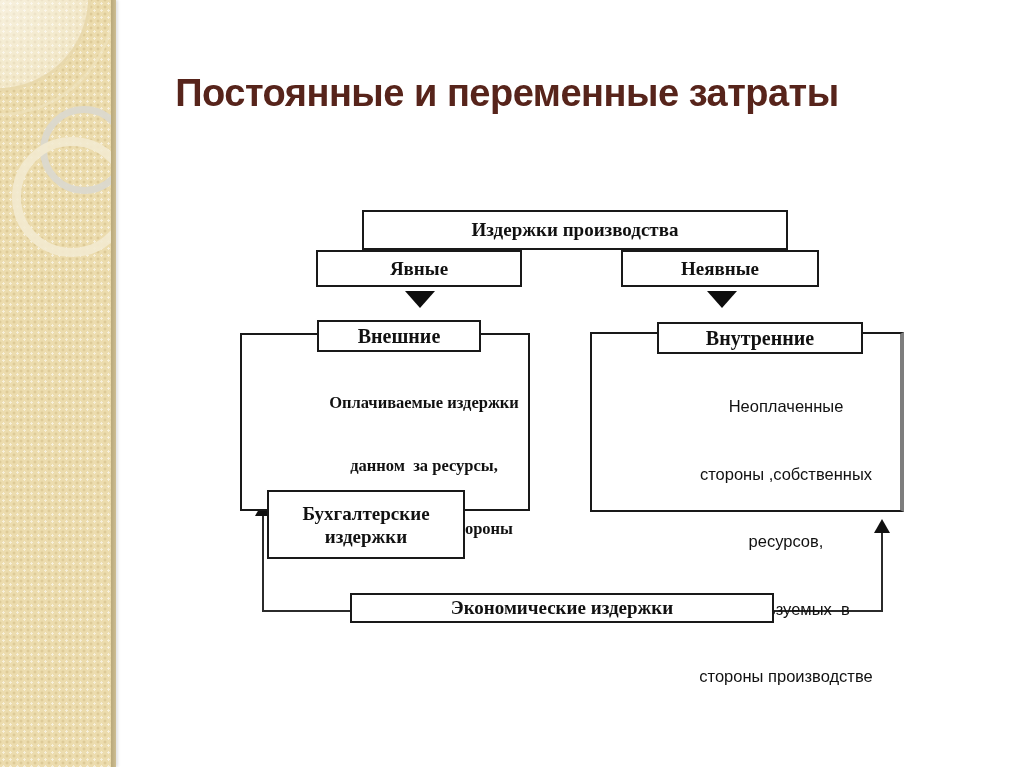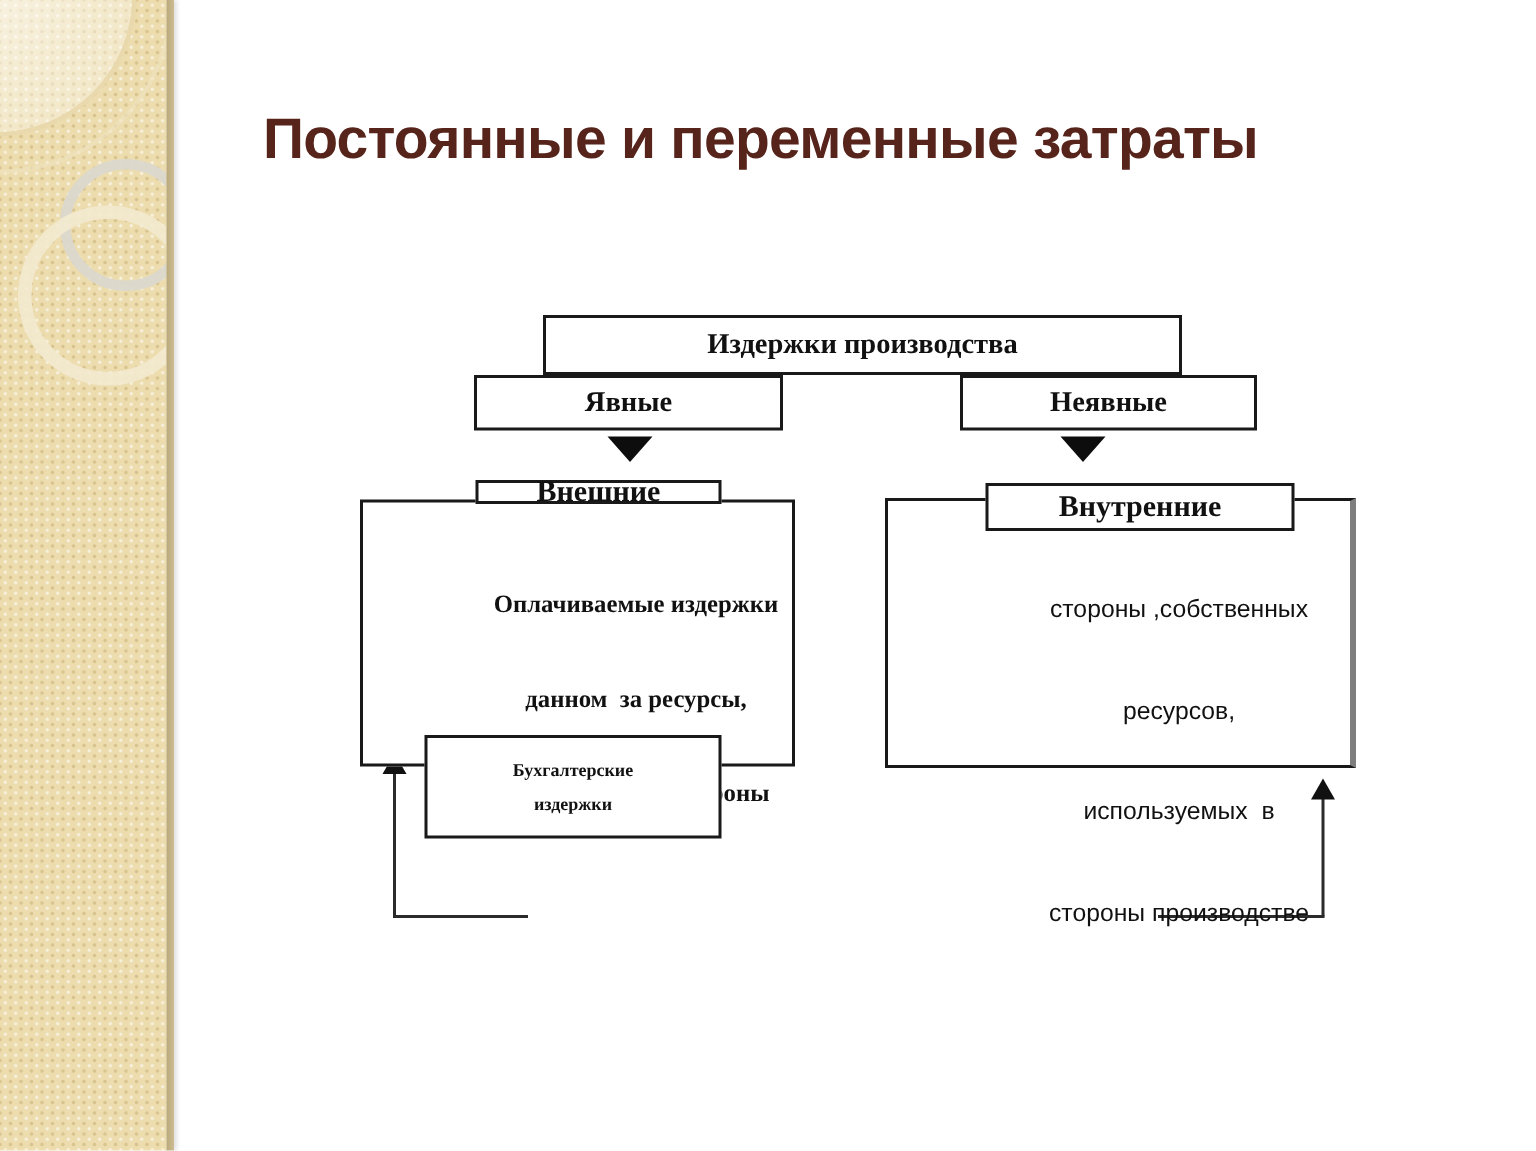--- a/index.html
+++ b/index.html
@@ -56,28 +56,28 @@
   
   .diagram{position:absolute;left:0;top:0;width:1024px;height:767px;}
   .dbox{
     position:absolute;background:#ffffff;border:2px solid #191919;
     box-sizing:border-box;display:flex;align-items:center;justify-content:center;
     text-align:center;color:#111;
   }
   .serif-b{font-family:"Liberation Serif",serif;font-weight:700;}
   .box-root{left:362px;top:210px;width:426px;height:40px;font-size:19px;z-index:1;text-align:right;}
   .box-explicit{left:316px;top:250px;width:206px;height:37px;font-size:19px;z-index:2;}
-  .box-implicit{left:640px;top:250px;width:198px;height:37px;font-size:19px;z-index:2;}
-  .box-ext-title{left:317px;top:320px;width:164px;height:16px;font-size:20px;z-index:3;}
+  .box-implicit{left:621px;top:250px;width:198px;height:37px;font-size:19px;z-index:2;}
+  .box-ext-title{left:317px;top:320px;width:164px;height:32px;font-size:20px;z-index:3;}
   .box-int-title{left:645px;top:322px;width:206px;height:32px;font-size:20px;z-index:3;margin-left:12px;}
   .box-big-left{left:240px;top:333px;width:290px;height:178px;z-index:1;}
   .box-big-right{left:590px;top:332px;width:314px;height:180px;z-index:1;
                  border-right:4px solid #7e7e7e;}
-  .box-accounting{left:283px;top:490px;width:198px;height:69px;z-index:2;
-                  font-size:12px;line-height:23px;flex-direction:column;}
+  .box-accounting{left:267px;top:490px;width:198px;height:69px;z-index:2;
+                  font-size:19px;line-height:23px;flex-direction:column;}
   .box-economic{left:350px;top:593px;width:424px;height:30px;font-size:19px;z-index:2;}
   .body-text{
     position:absolute;text-align:center;color:#111;white-space:pre-wrap;z-index:2;padding-left:39px;
   }
   .ext-body{
     left:243px;top:350px;width:284px;
     font-family:"Liberation Serif",serif;font-weight:700;
     font-size:16.5px;line-height:21px;
   }
   .int-body{
@@ -136,31 +136,33 @@
     <div class="dbox serif-b box-ext-title">Внешние</div>
     <div class="body-text ext-body">
       <div>Оплачиваемые издержки</div>
       <div>данном  за ресурсы,</div>
       <div>полученные со стороны</div>
     </div>
 
     <div class="dbox box-big-right"></div>
     <div class="dbox serif-b box-int-title">Внутренние</div>
     <div class="body-text int-body">
+      <div>Неоплаченные</div>
       <div>стороны ,собственных</div>
       <div>ресурсов,</div>
       <div>используемых  в</div>
       <div>стороны производстве</div>
     </div>
 
     <div class="dbox serif-b box-accounting">
       <div>Бухгалтерские</div>
       <div>издержки</div>
     </div>
 
+    <div class="dbox serif-b box-economic">Экономические издержки</div>
 
     <div class="line l-vert"></div>
     <div class="line l-horiz"></div>
     <div class="tri-up l-arrow"></div>
 
     <div class="line r-vert"></div>
     <div class="line r-horiz"></div>
     <div class="tri-up r-arrow"></div>
 
   </div>

